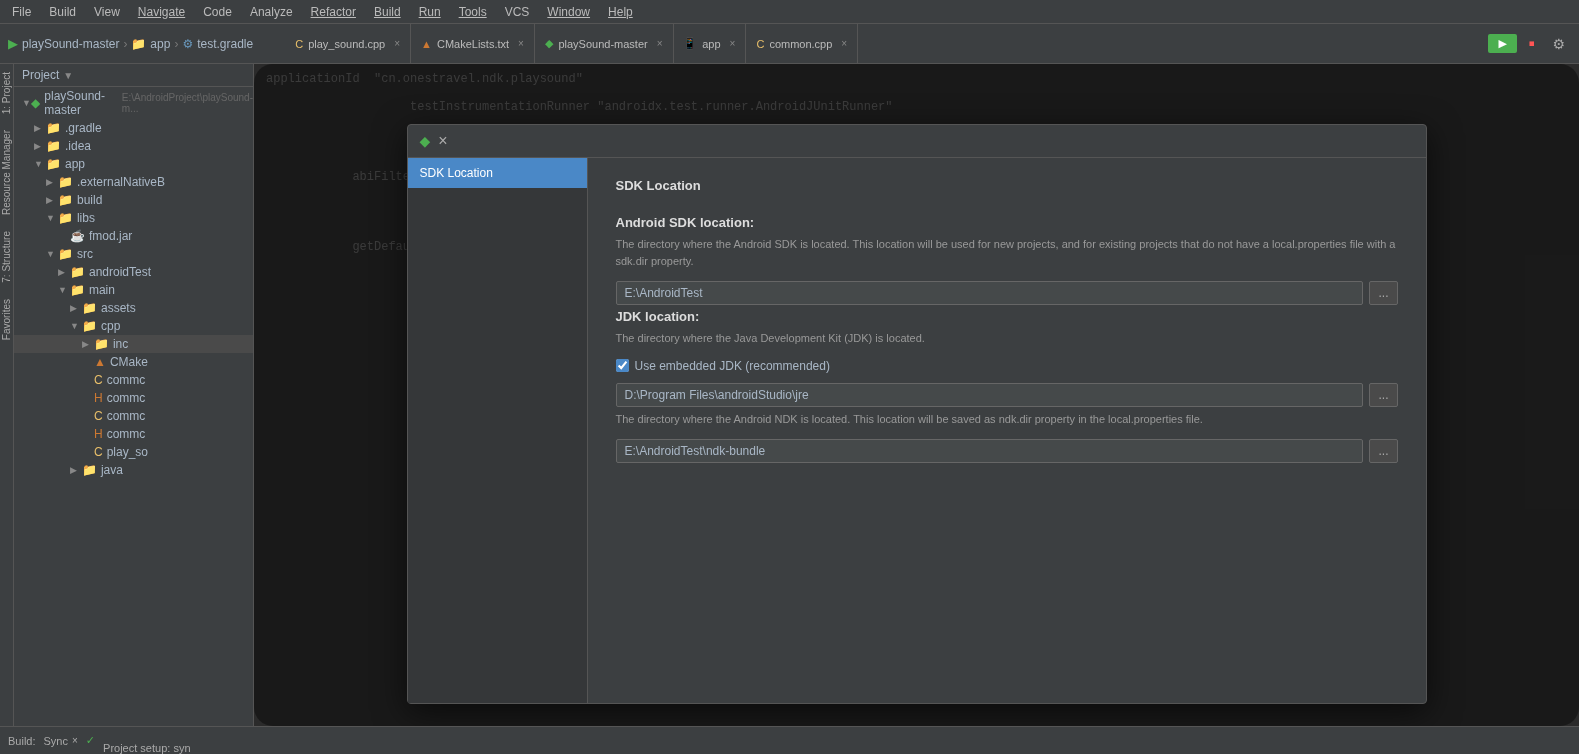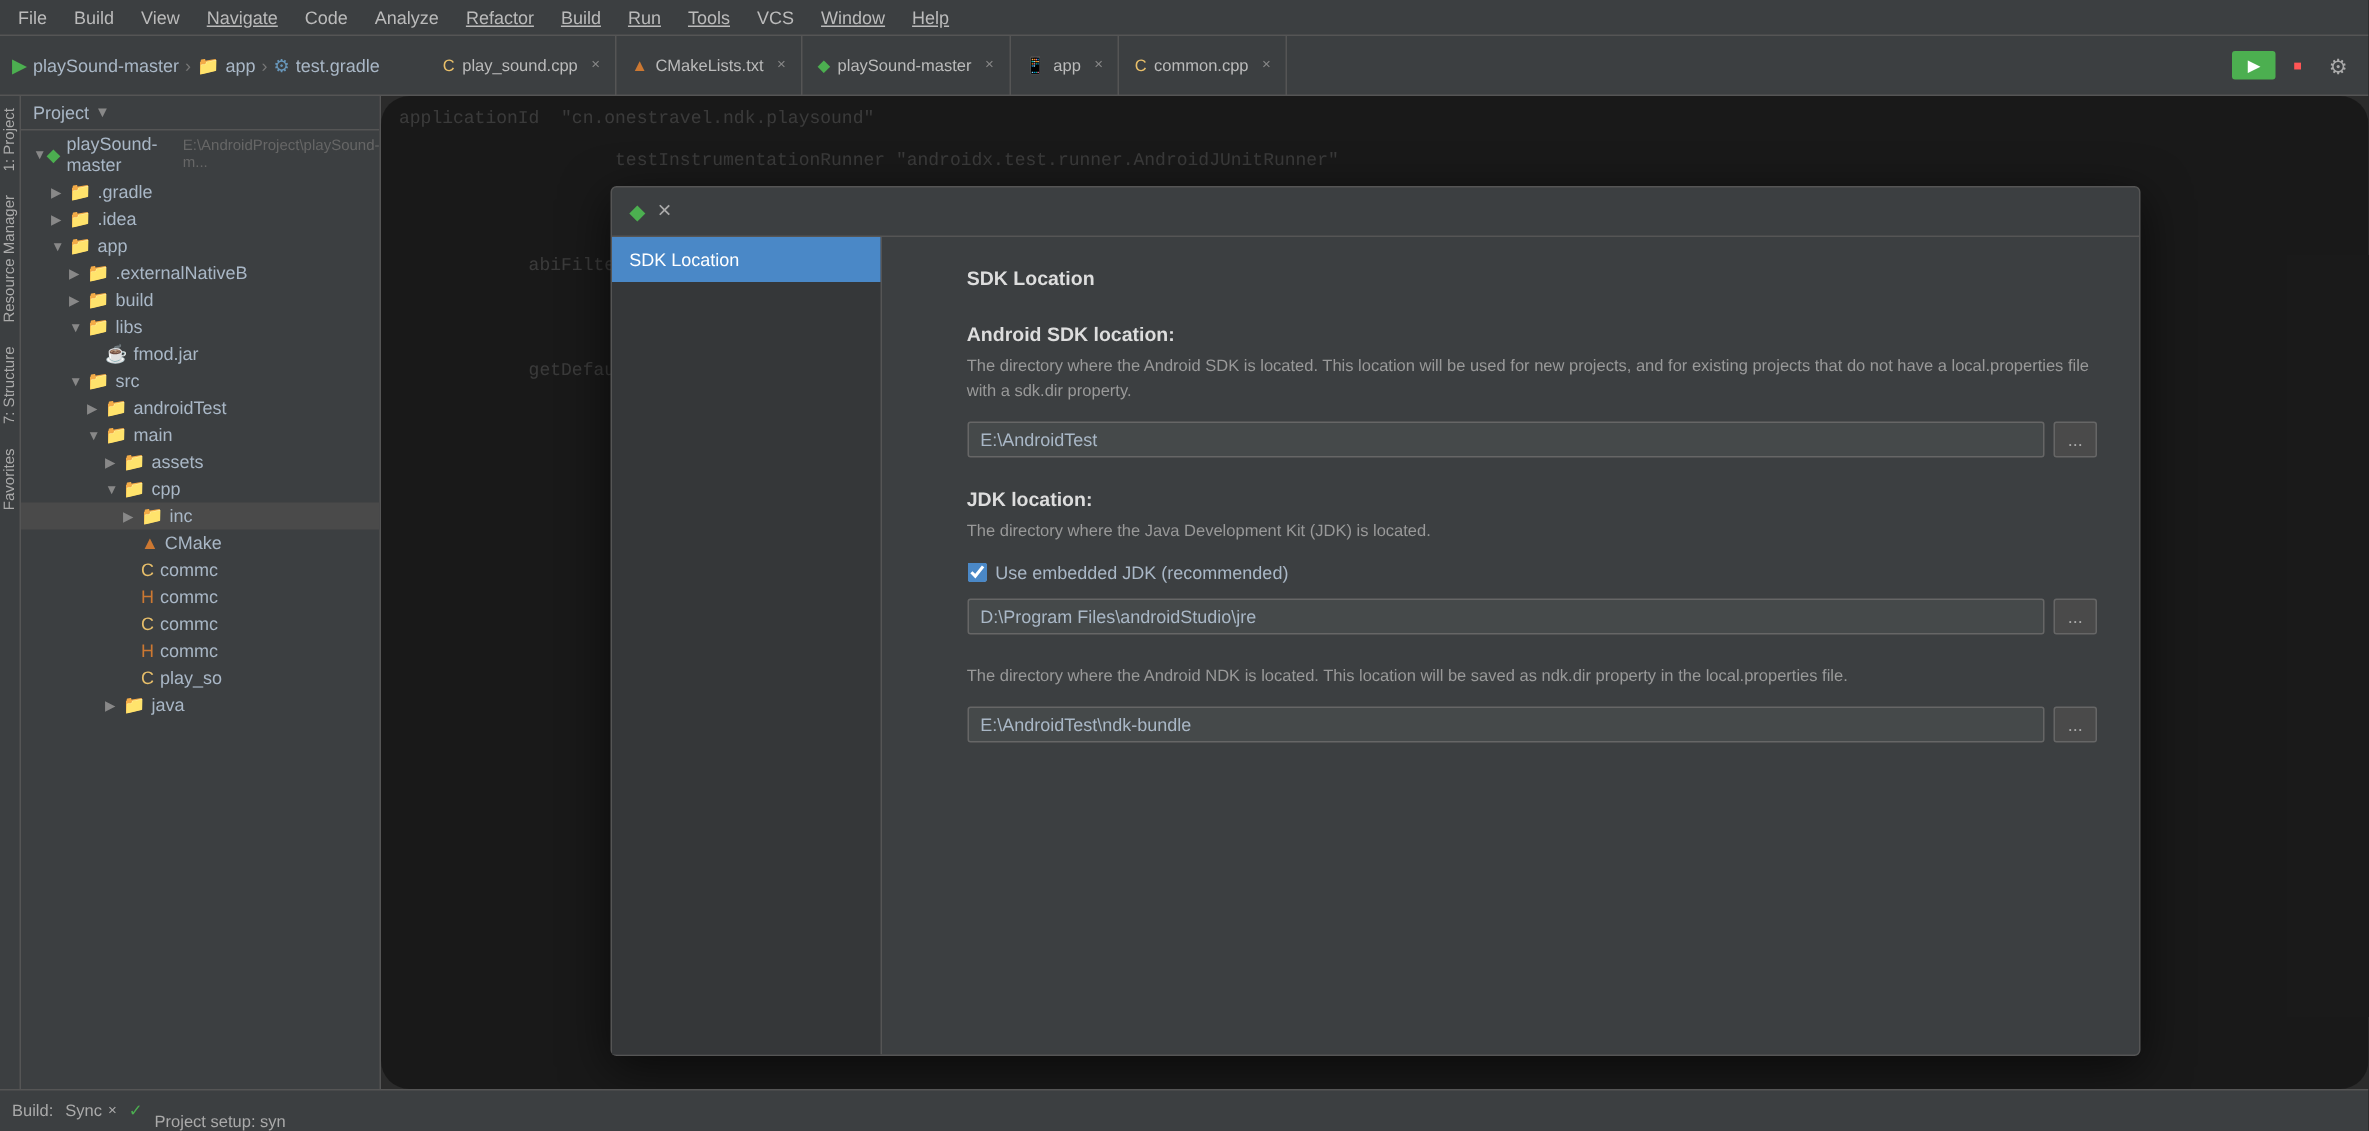--- a/index.html
+++ b/index.html
@@ -196,21 +196,20 @@
       color: #aaa;
       cursor: pointer;
       font-size: 16px;
       line-height: 1;
     }
 
     
     .modal-body {
       display: flex;
       flex: 1;
-      gap: 29px;
     }
     .modal-sidebar {
       width: 180px;
       background: #353739;
       border-right: 1px solid #555;
     }
     .modal-sidebar-item {
       padding: 8px 12px;
       color: #a9b7c6;
       cursor: pointer;
@@ -236,21 +235,21 @@
     .section-desc {
       font-size: 11px;
       color: #999;
       margin-bottom: 12px;
       line-height: 1.5;
     }
     .input-row {
       display: flex;
       align-items: center;
       gap: 6px;
-      margin-bottom: 20px;
+      margin-bottom: 4px;
     }
     .sdk-input {
       flex: 1;
       background: #45494a;
       border: 1px solid #666;
       color: #a9b7c6;
       padding: 4px 8px;
       font-size: 12px;
       border-radius: 2px;
       outline: none;

